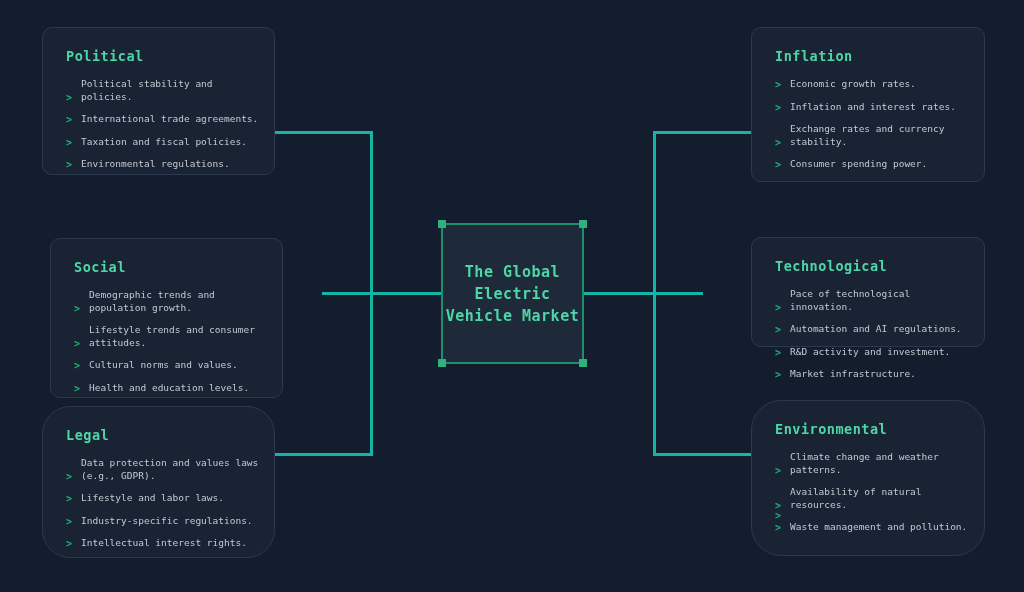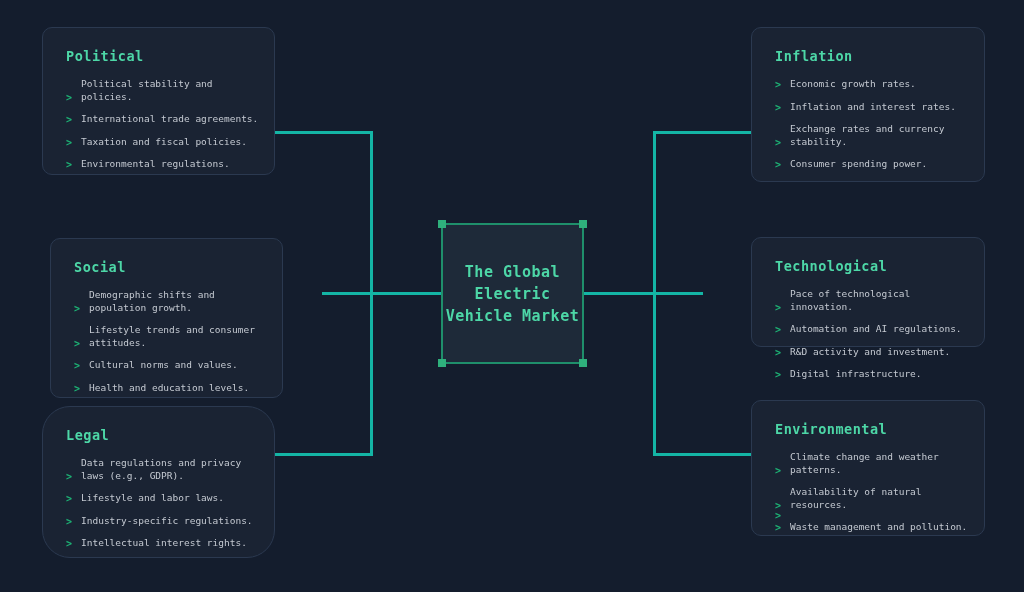--- a/index.html
+++ b/index.html
@@ -48,21 +48,21 @@
     color:var(--bullet);
     font-size:10px;font-weight:bold;
   }
 
   
   .pos-political     {left:42px;  top:27px;  width:233px; height:148px;}
   .pos-social        {left:50px;  top:213px; width:233px; height:160px;margin-top:25px;}
   .pos-legal         {left:42px;  top:406px; width:233px; height:152px;border-radius:28px;}
   .pos-economic      {left:751px; top:27px;  width:234px; height:155px;}
   .pos-technological {left:751px; top:203px; width:234px; height:110px;margin-top:34px;}
-  .pos-environmental {left:751px; top:400px; width:234px; height:136px;}
+  .pos-environmental {left:751px; top:400px; width:234px; height:156px;border-radius:30px;}
 
   
   .line{position:absolute;background:var(--connector);}
   .l-trunk-left    {left:370px; top:131px; width:3px;  height:325px;}
   .l-political     {left:275px; top:131px; width:98px; height:3px;}
   .l-legal         {left:275px; top:453px; width:98px; height:3px;}
   .l-center-left   {left:322px; top:292px; width:119px;height:3px;}
   .l-trunk-right   {left:653px; top:131px; width:3px;  height:325px;}
   .l-economic      {left:655px; top:131px; width:96px; height:3px;}
   .l-environmental {left:655px; top:453px; width:96px; height:3px;}
@@ -124,51 +124,51 @@
     <ul class="node-items">
         <li class="node-item"><span class="bullet">&gt;</span><span>Political stability and policies.</span></li>
         <li class="node-item"><span class="bullet">&gt;</span><span>International trade agreements.</span></li>
         <li class="node-item"><span class="bullet">&gt;</span><span>Taxation and fiscal policies.</span></li>
         <li class="node-item"><span class="bullet">&gt;</span><span>Environmental regulations.</span></li>
       </ul>
   </section>
     <section class="node-box pos-social">
     <h2 class="node-title">Social</h2>
     <ul class="node-items">
-        <li class="node-item"><span class="bullet">&gt;</span><span>Demographic shifts and population growth.</span></li>
+        <li class="node-item"><span class="bullet">&gt;</span><span>Demographic trends and population growth.</span></li>
         <li class="node-item"><span class="bullet">&gt;</span><span>Lifestyle trends and consumer attitudes.</span></li>
         <li class="node-item"><span class="bullet">&gt;</span><span>Cultural norms and values.</span></li>
         <li class="node-item"><span class="bullet">&gt;</span><span>Health and education levels.</span></li>
       </ul>
   </section>
     <section class="node-box pos-legal">
     <h2 class="node-title">Legal</h2>
     <ul class="node-items">
-        <li class="node-item"><span class="bullet">&gt;</span><span>Data regulations and privacy laws (e.g., GDPR).</span></li>
+        <li class="node-item"><span class="bullet">&gt;</span><span>Data protection and values laws (e.g., GDPR).</span></li>
         <li class="node-item"><span class="bullet">&gt;</span><span>Lifestyle and labor laws.</span></li>
         <li class="node-item"><span class="bullet">&gt;</span><span>Industry-specific regulations.</span></li>
         <li class="node-item"><span class="bullet">&gt;</span><span>Intellectual interest rights.</span></li>
       </ul>
   </section>
     <section class="node-box pos-economic">
     <h2 class="node-title">Inflation</h2>
     <ul class="node-items">
         <li class="node-item"><span class="bullet">&gt;</span><span>Economic growth rates.</span></li>
         <li class="node-item"><span class="bullet">&gt;</span><span>Inflation and interest rates.</span></li>
         <li class="node-item"><span class="bullet">&gt;</span><span>Exchange rates and currency stability.</span></li>
         <li class="node-item"><span class="bullet">&gt;</span><span>Consumer spending power.</span></li>
       </ul>
   </section>
     <section class="node-box pos-technological">
     <h2 class="node-title">Technological</h2>
     <ul class="node-items">
         <li class="node-item"><span class="bullet">&gt;</span><span>Pace of technological innovation.</span></li>
         <li class="node-item"><span class="bullet">&gt;</span><span>Automation and AI regulations.</span></li>
         <li class="node-item"><span class="bullet">&gt;</span><span>R&amp;D activity and investment.</span></li>
-        <li class="node-item"><span class="bullet">&gt;</span><span>Digital infrastructure.</span></li>
+        <li class="node-item"><span class="bullet">&gt;</span><span>Market infrastructure.</span></li>
       </ul>
   </section>
     <section class="node-box pos-environmental">
     <h2 class="node-title">Environmental</h2>
     <ul class="node-items">
         <li class="node-item"><span class="bullet">&gt;</span><span>Climate change and weather patterns.</span></li>
         <li class="node-item"><span class="bullet">&gt;</span><span>Availability of natural resources.</span></li>
         <li class="node-item"><span class="bullet">&gt;</span></li>
         <li class="node-item"><span class="bullet">&gt;</span><span>Waste management and pollution.</span></li>
       </ul>

